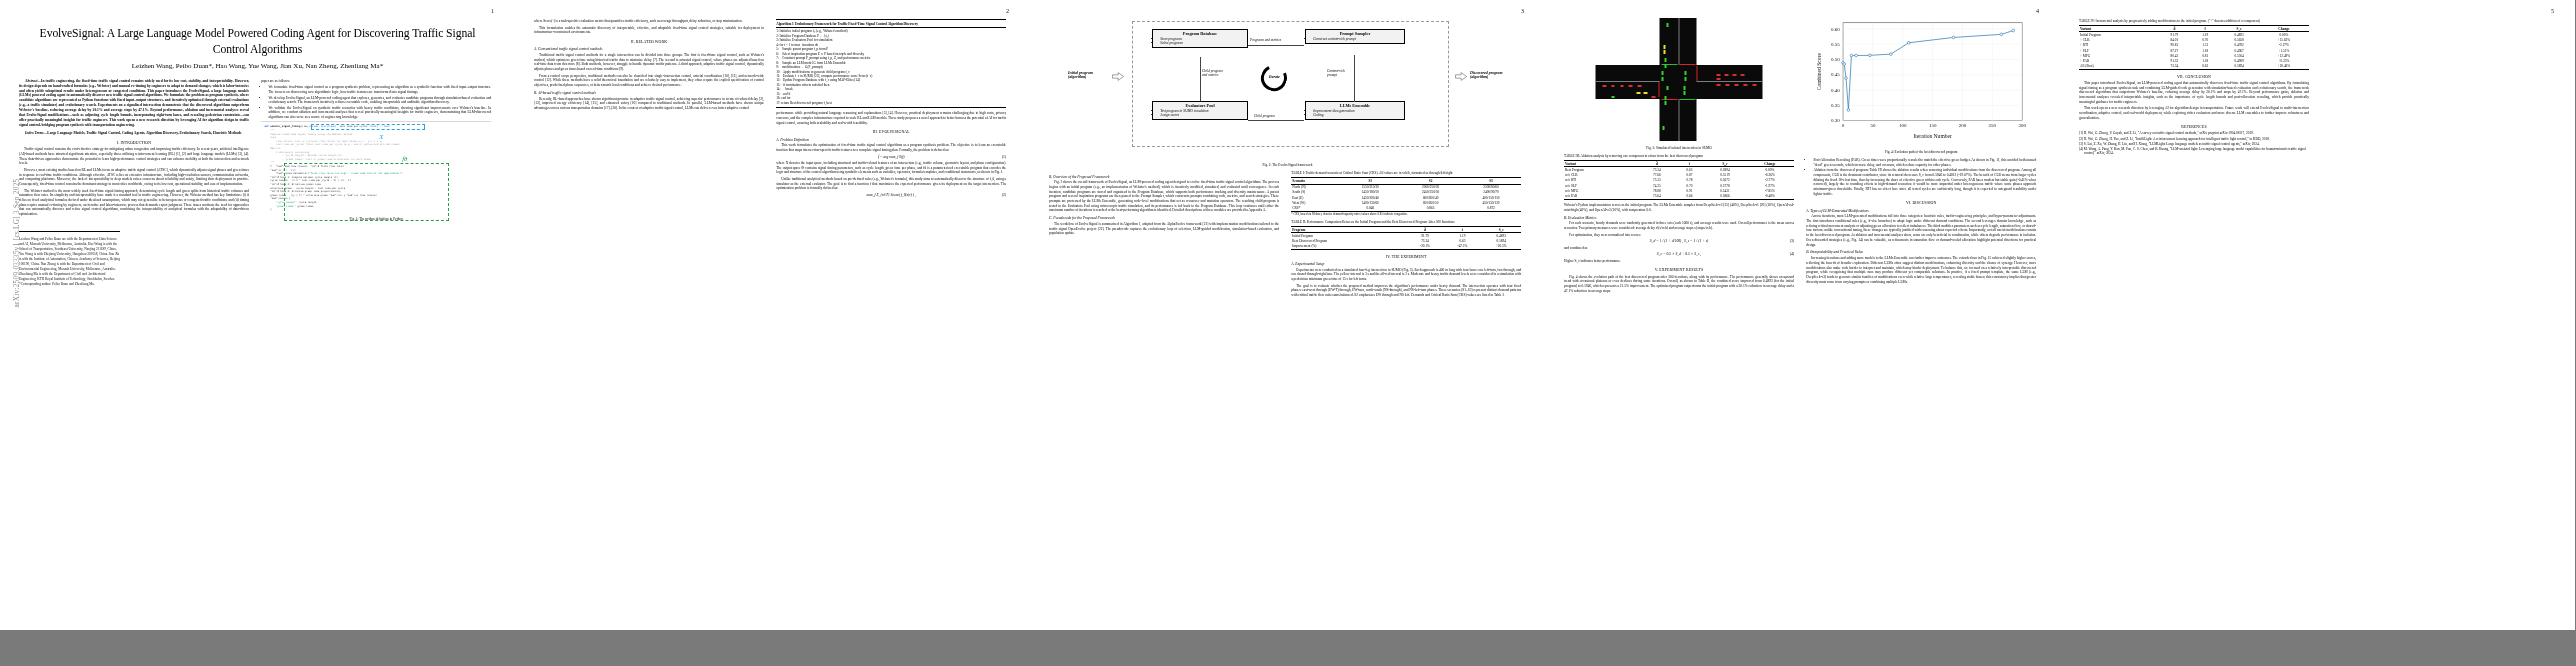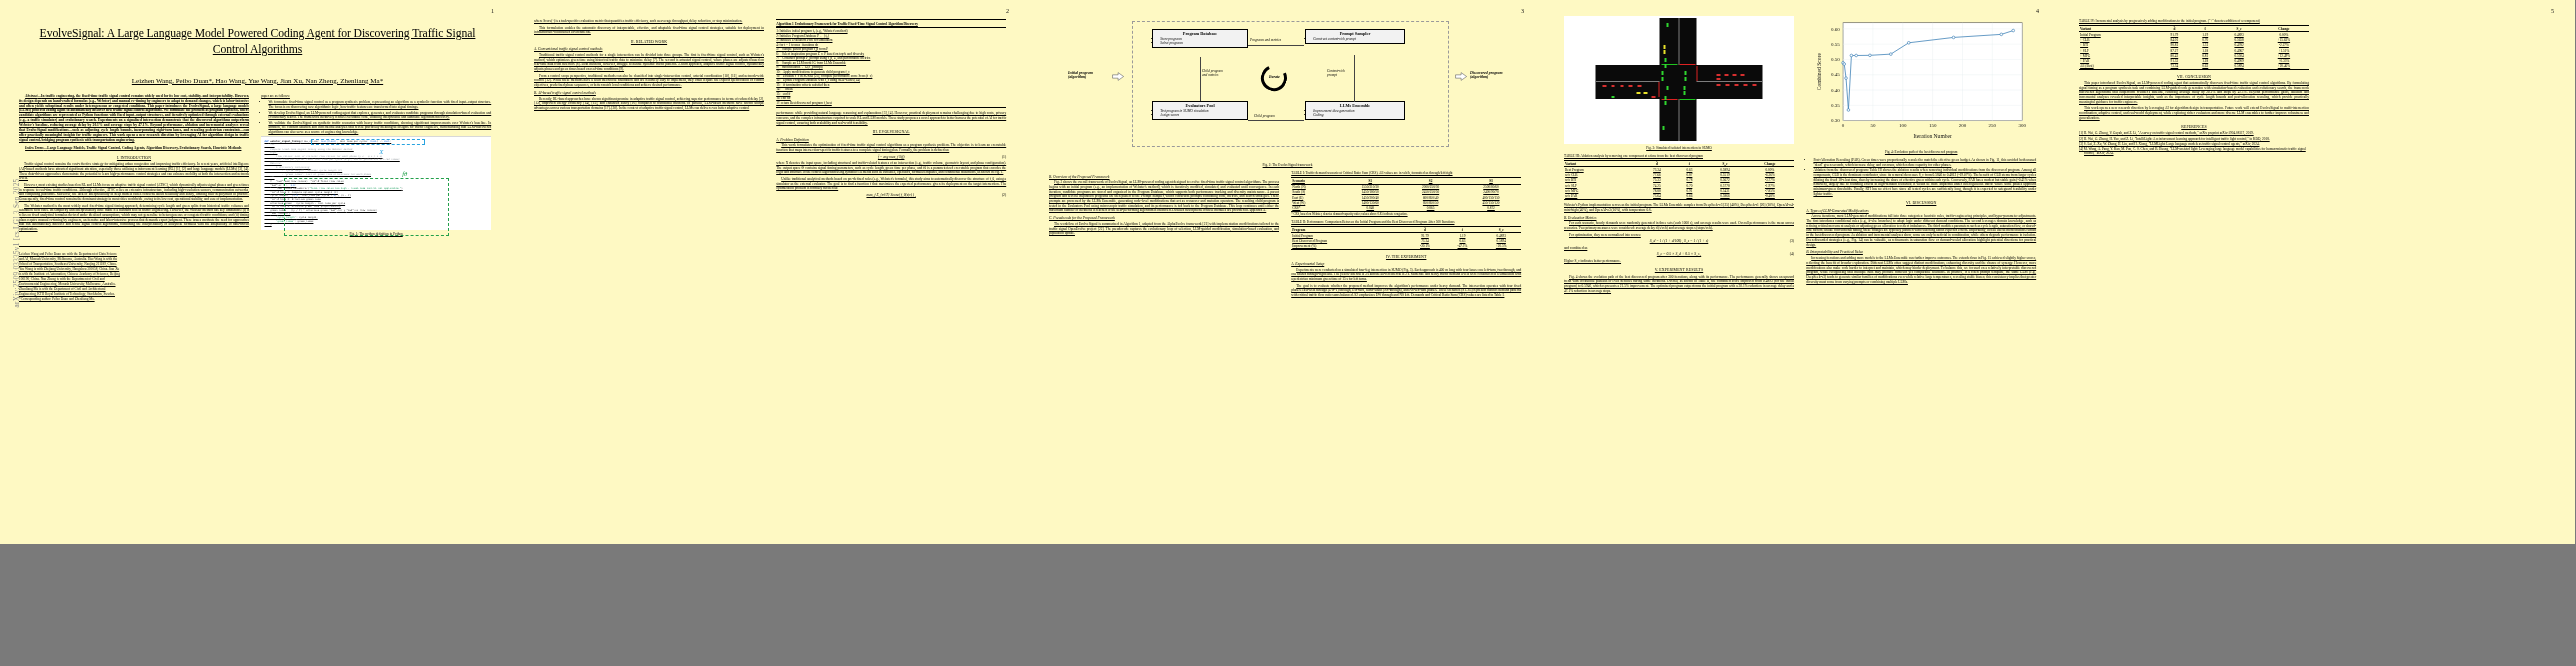--- a/index.html
+++ b/index.html
@@ -6,25 +6,24 @@
   html, body { margin:0; padding:0; }
   body {
     width: 2576px; height: 667px;
     background: #7a7a7a;
     font-family: "Liberation Serif", "DejaVu Serif", serif;
     overflow: hidden;
   }
   .spread { display:flex; width:2576px; height:667px; }
   .page {
     position: relative;
-    width: 515px; height: 544px;
-    background: #fef9c3;
+    width: 515px; height: 630px;
+    background: #ffffff;
     overflow: hidden;
     flex: 0 0 515px;
-    text-decoration: underline;
   }
   .pagenum {
     position:absolute; top:7.8px; right:21px;
     font-size:6.1px; color:#111;
   }
   .arxiv-stamp {
     position: absolute;
     left: -94px; top: 239px;
     width: 222px;
     transform: rotate(-90deg);
@@ -35,21 +34,21 @@
     white-space: nowrap;
     text-align: center;
   }
 
   
   .titleblock { padding: 25.6px 31px 0 31px; text-align:center; }
   .paper-title {
     font-size: 11.7px; line-height: 1.42; font-weight: 400;
     letter-spacing: -0.1px;
   }
-  .authors { font-size: 7px; margin-top: 18px; }
+  .authors { font-size: 7px; margin-top: 3px; }
   .affil-note {
     font-size: 3.4px; line-height:1.45; text-align:left;
     color:#111; margin-top: 3.3px;
   }
 
   
   .cols {
     display: flex; gap: 12.2px;
     padding: 5.6px 19px 7.8px 19px;
   }

